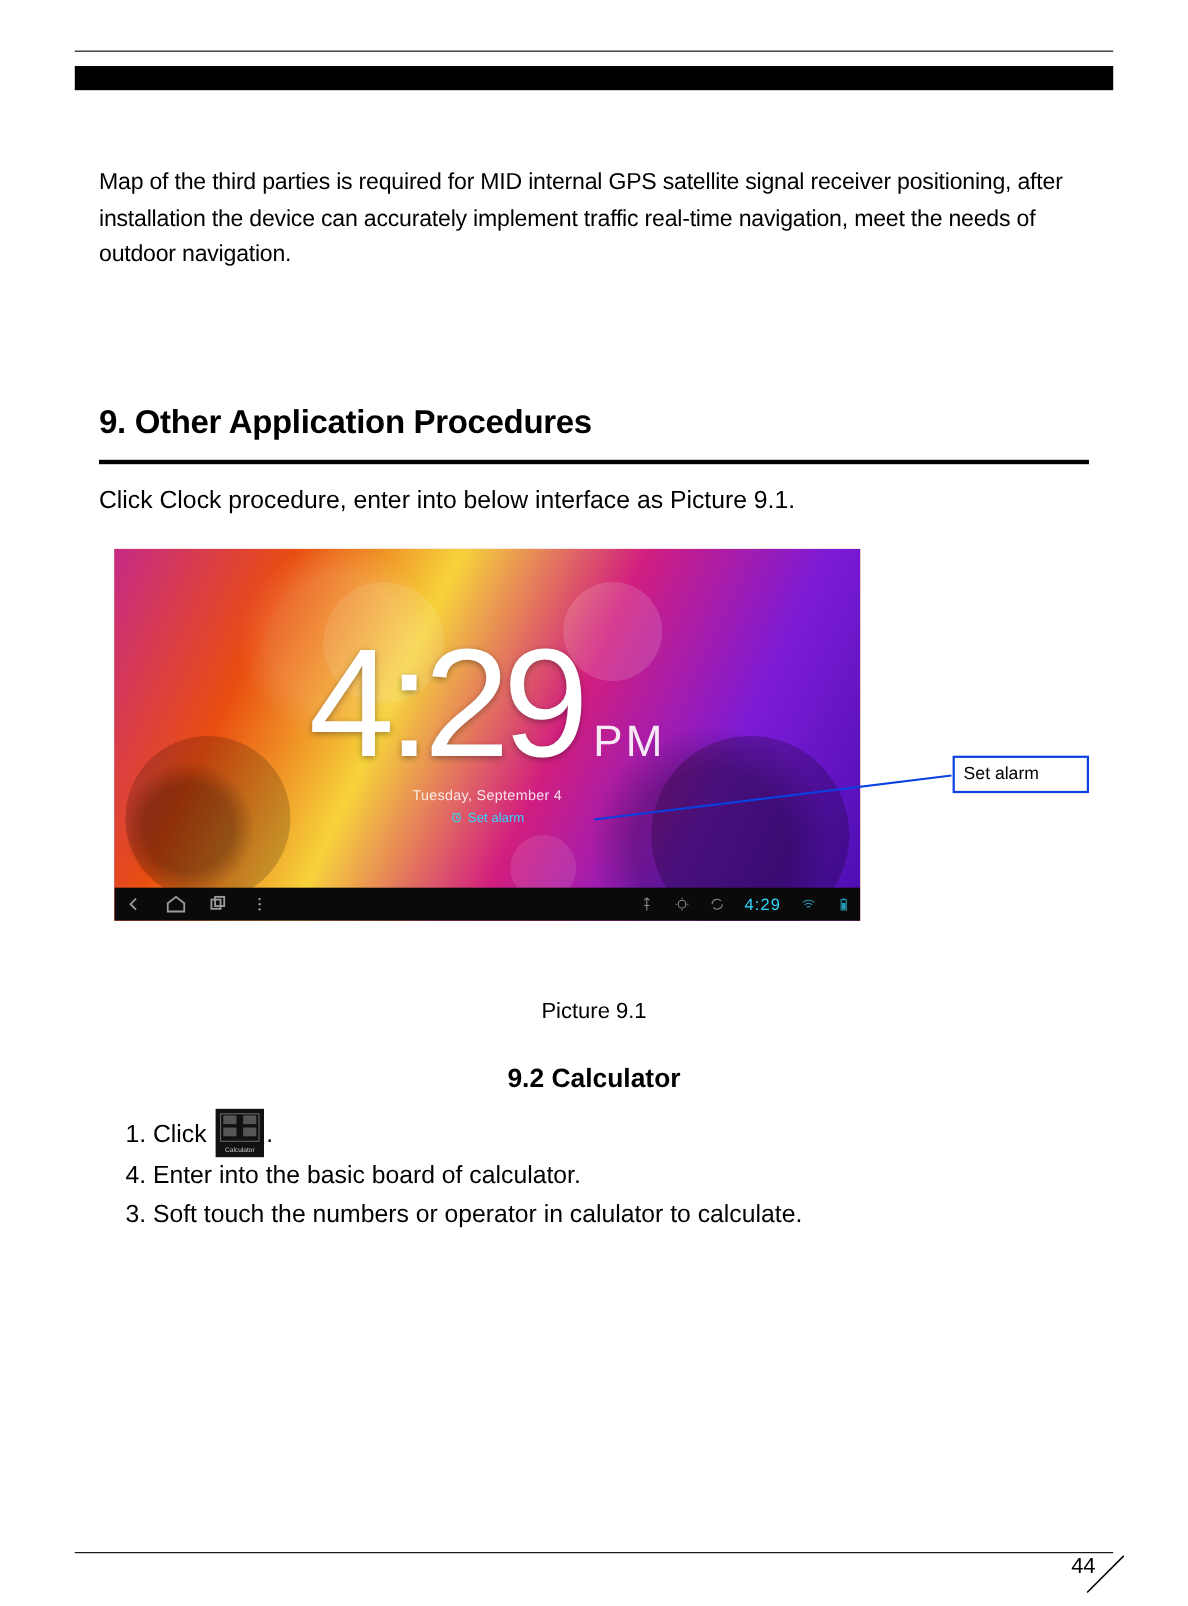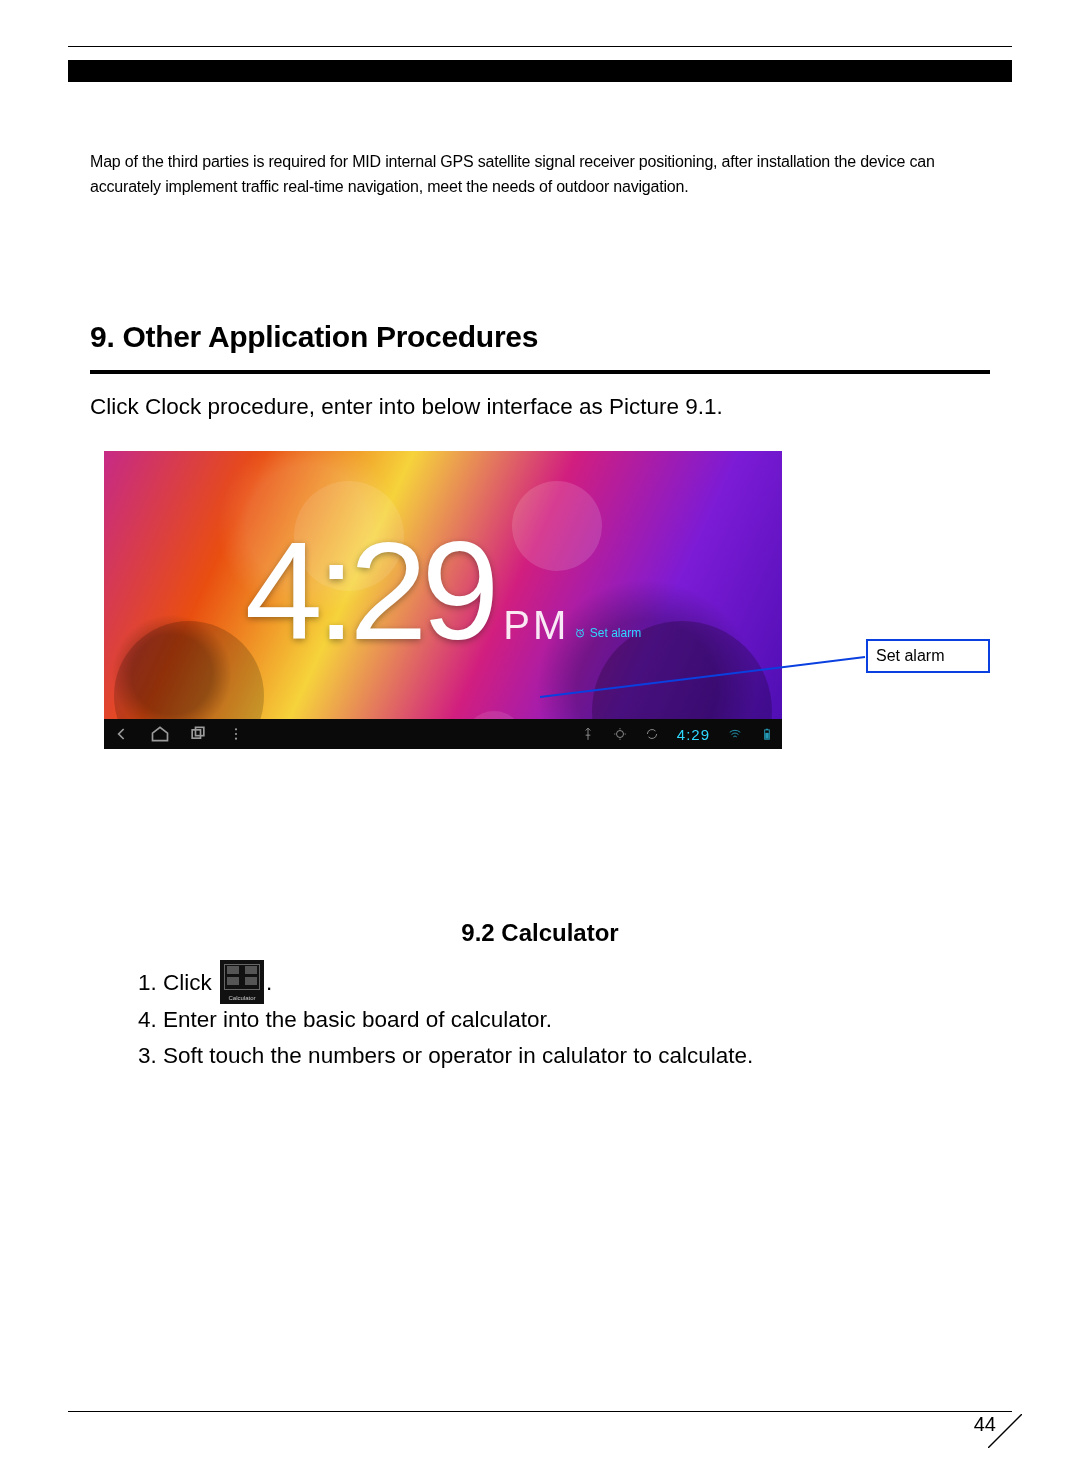--- a/index.html
+++ b/index.html
@@ -21,21 +21,21 @@
     position: absolute;
     top: 60px; left: 68px; right: 68px;
     height: 22px;
     background: #000;
   }
   .content {
     position: absolute;
     top: 150px; left: 90px; right: 90px;
   }
   .intro-para {
-    font-size: 16px;
+    font-size: 21px;
     line-height: 1.55;
     letter-spacing: -0.2px;
   }
   .section-h1 {
     margin-top: 120px;
     font-size: 30px;
     font-weight: bold;
     border-bottom: 4px solid #000;
     padding-bottom: 16px;
     letter-spacing: -0.3px;
@@ -52,21 +52,21 @@
   }
   
   .figure-wrap {
     position: relative;
     margin-top: 28px;
     height: 432px;
   }
   .tablet {
     position: absolute;
     left: 14px; top: 0;
-    width: 678px; height: 298px;
+    width: 678px; height: 338px;
     background: #b91c1c;
     overflow: hidden;
     padding-left: 48px;
   }
   .wallpaper {
     position: absolute;
     inset: 0;
     background:
       radial-gradient(circle at 10% 75%, rgba(0,0,0,0.25) 40px, transparent 60px),
       radial-gradient(circle at 30% 25%, rgba(255,255,255,0.12) 60px, transparent 90px),
@@ -145,21 +145,21 @@
   }
   .caption {
     position:absolute;
     bottom:0; left:0; right:0;
     text-align:center;
     font-size:20px;
   }
   .calc-section-h2 { margin-top: 36px; font-size:24px; font-weight:bold;text-align:center;}
   .calc-list {
     margin-top: 18px;
-    margin-left: 48px;
+    margin-left: 24px;
     font-size: 22.5px;
     line-height: 1.62;
   }
   .calc-list li { list-style:none; }
   .calc-icon {
     display:inline-block;
     width:44px; height:44px;
     background:#111;
     vertical-align:middle;
     margin: -8px 2px -4px 2px;
@@ -219,20 +219,21 @@
       <div class="bokeh b2"></div>
       <div class="bokeh b3"></div>
       <div class="bokeh b4"></div>
       <div class="bokeh b5"></div>
 
       <div class="clock-time">
         <div class="clock-row">
           <span class="clock-big">4:29</span>
           <span class="clock-pm">PM</span>
         </div>
+        <div class="clock-date">Tuesday, September 4</div>
         <div class="set-alarm-link">
           <span class="alarm-ic">
             <svg viewBox="0 0 24 24" width="12" height="12">
                 <circle cx="12" cy="13" r="7" fill="none" stroke="#2fd8ff" stroke-width="2"></circle>
                 <path d="M12 9v4l3 2" stroke="#2fd8ff" stroke-width="2" fill="none"></path>
                 <path d="M5 4l3 2M19 4l-3 2" stroke="#2fd8ff" stroke-width="2"></path>
               </svg>
           </span>
           <span>Set alarm</span>
         </div>
@@ -295,20 +296,21 @@
       </div>
     </div>
 
     <div class="callout-box">
       <span>Set alarm</span>
     </div>
     <svg class="callout-line" style="left:450px;top:200px;width:328px;height:50px;">
       <line x1="0" y1="46" x2="325" y2="6" stroke="#0a3fe0" stroke-width="2"></line>
     </svg>
 
+    <div class="caption">Picture 9.1</div>
   </div>
 
   <h2 class="calc-section-h2">9.2 Calculator</h2>
 
   <ul class="calc-list">
     <li>
       <span>1. Click</span>
       <span class="calc-icon">
         <span class="g g1"></span><span class="g g2"></span><span class="g g3"></span><span class="g g4"></span>
         <span class="lbl">Calculator</span>

